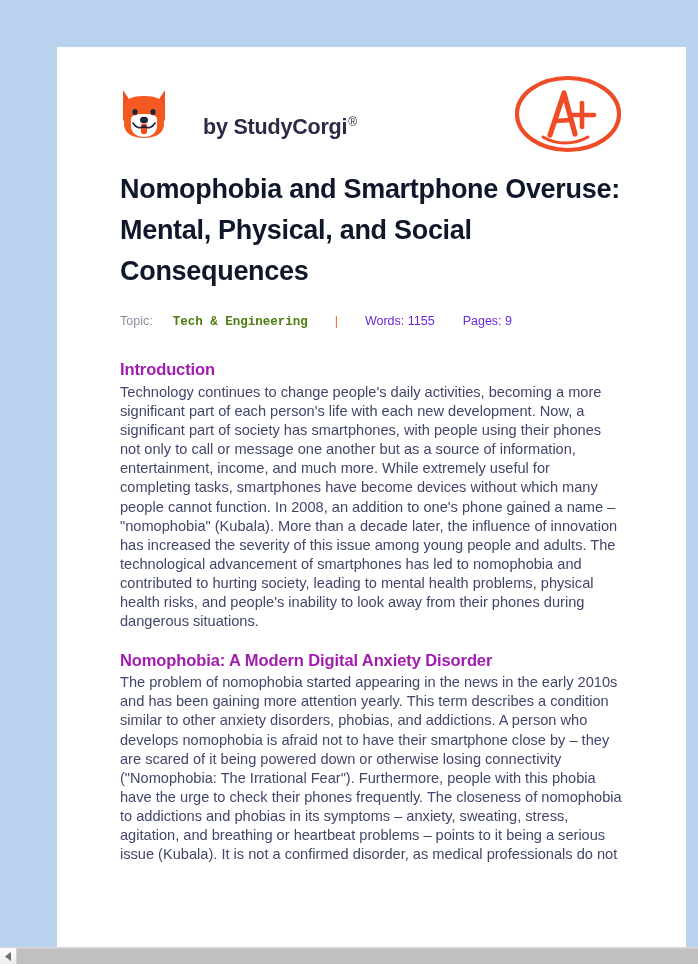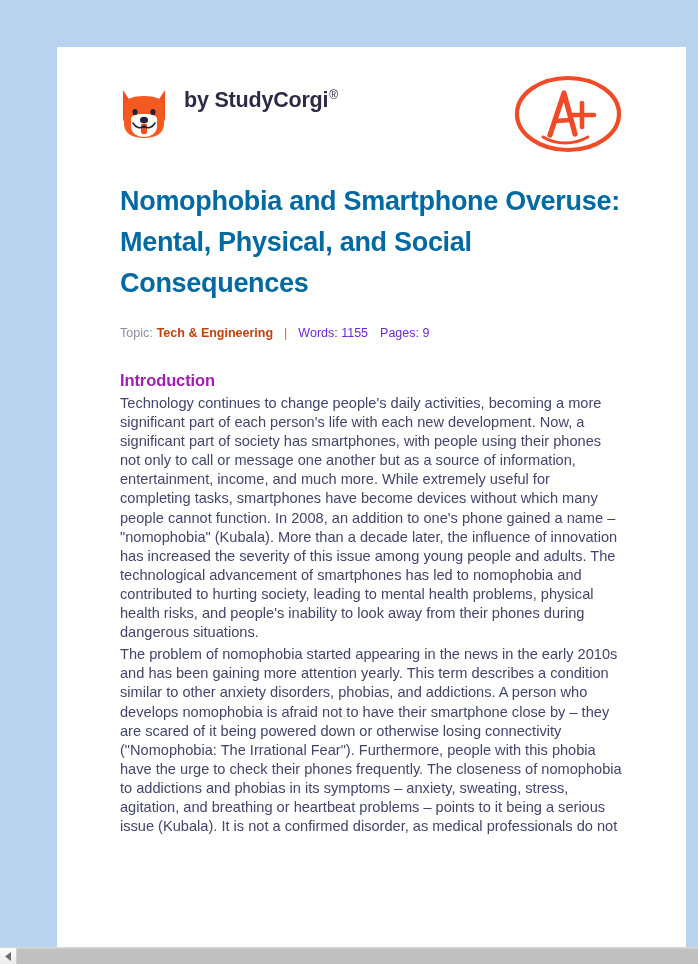--- a/index.html
+++ b/index.html
@@ -35,22 +35,22 @@
   .brand-row {
     height: 122px;
     display: flex;
     align-items: center;
     justify-content: space-between;
     padding-top: 12px;
   }
 
   .brand-left {
     display: flex;
-    align-items: flex-start;
-    gap: 16px;
+    align-items: flex-end;
+    gap: 35px;
   }
 
   .corgi-icon { width: 48px; height: 52px; display: block; }
 
   .brand-text {
     font-size: 21.5px;
     font-weight: 700;
     color: #2b2b46;
     letter-spacing: -0.2px;
     position: relative;
@@ -65,39 +65,41 @@
     margin-left: 1px;
   }
 
   .grade-stamp { width: 112px; height: 82px; display: block; }
 
   
   .doc-title {
     font-size: 27px;
     line-height: 41px;
     font-weight: 700;
-    color: #0369a1;
+    color: #0f172a;
     letter-spacing: -0.3px;
-    margin-top: 12px;
+    margin-top: 0;
   }
 
   
   .meta-line {
     margin-top: 22px;
     font-size: 12.5px;
     color: #8b8fa3;
     display: flex;
     align-items: baseline;
     white-space: nowrap;
+    gap: 16px;
   }
   .meta-label { color: #8b8fa3; }
   .meta-strong {
-    color: #c2410c;
+    color: #4d7c0f;
     font-weight: 700;
     margin-left: 4px;
+    font-family: Liberation Mono, monospace;
   }
   .meta-sep {
     color: #f0602e;
     margin: 0 11px;
     font-weight: 400;
   }
   .meta-plain { color: #6d28d9; margin-right: 12px; }
 
   
   .section-heading {
@@ -198,20 +200,21 @@
       <span class="meta-label">Topic:</span>
       <span class="meta-strong">Tech &amp; Engineering</span>
       <span class="meta-sep">|</span>
       <span class="meta-plain">Words: 1155</span>
       <span class="meta-plain">Pages: 9</span>
     </div>
 
     <h2 class="section-heading">Introduction</h2>
     <p class="body-par">Technology continues to change people's daily activities, becoming a more significant part of each person's life with each new development. Now, a significant part of society has smartphones, with people using their phones not only to call or message one another but as a source of information, entertainment, income, and much more. While extremely useful for completing tasks, smartphones have become devices without which many people cannot function. In 2008, an addition to one's phone gained a name – "nomophobia" (Kubala). More than a decade later, the influence of innovation has increased the severity of this issue among young people and adults. The technological advancement of smartphones has led to nomophobia and contributed to hurting society, leading to mental health problems, physical health risks, and people's inability to look away from their phones during dangerous situations.</p>
 
+    <h2 class="section-heading second">Nomophobia: A Modern Digital Anxiety Disorder</h2>
     <p class="body-par clipped">The problem of nomophobia started appearing in the news in the early 2010s and has been gaining more attention yearly. This term describes a condition similar to other anxiety disorders, phobias, and addictions. A person who develops nomophobia is afraid not to have their smartphone close by – they are scared of it being powered down or otherwise losing connectivity ("Nomophobia: The Irrational Fear"). Furthermore, people with this phobia have the urge to check their phones frequently. The closeness of nomophobia to addictions and phobias in its symptoms – anxiety, sweating, stress, agitation, and breathing or heartbeat problems – points to it being a serious issue (Kubala). It is not a confirmed disorder, as medical professionals do not</p>
 
   </div>
 </div>
 
 <div class="hscrollbar">
   <div class="scroll-arrow">
     <span>
       <svg width="7" height="9" viewBox="0 0 7 9" xmlns="http://www.w3.org/2000/svg">
         <path d="M6 0 L6 9 L0 4.5 Z" fill="#6e6e6e"></path>

